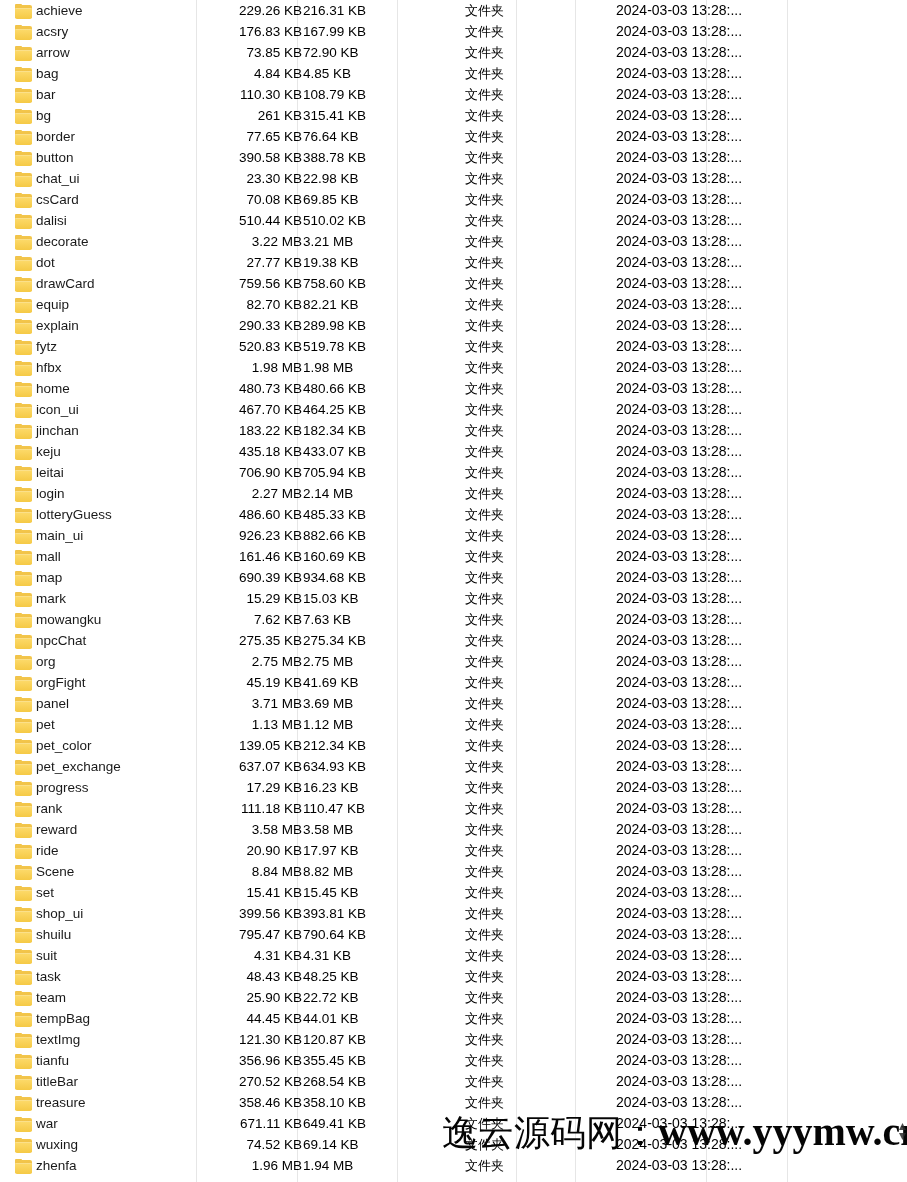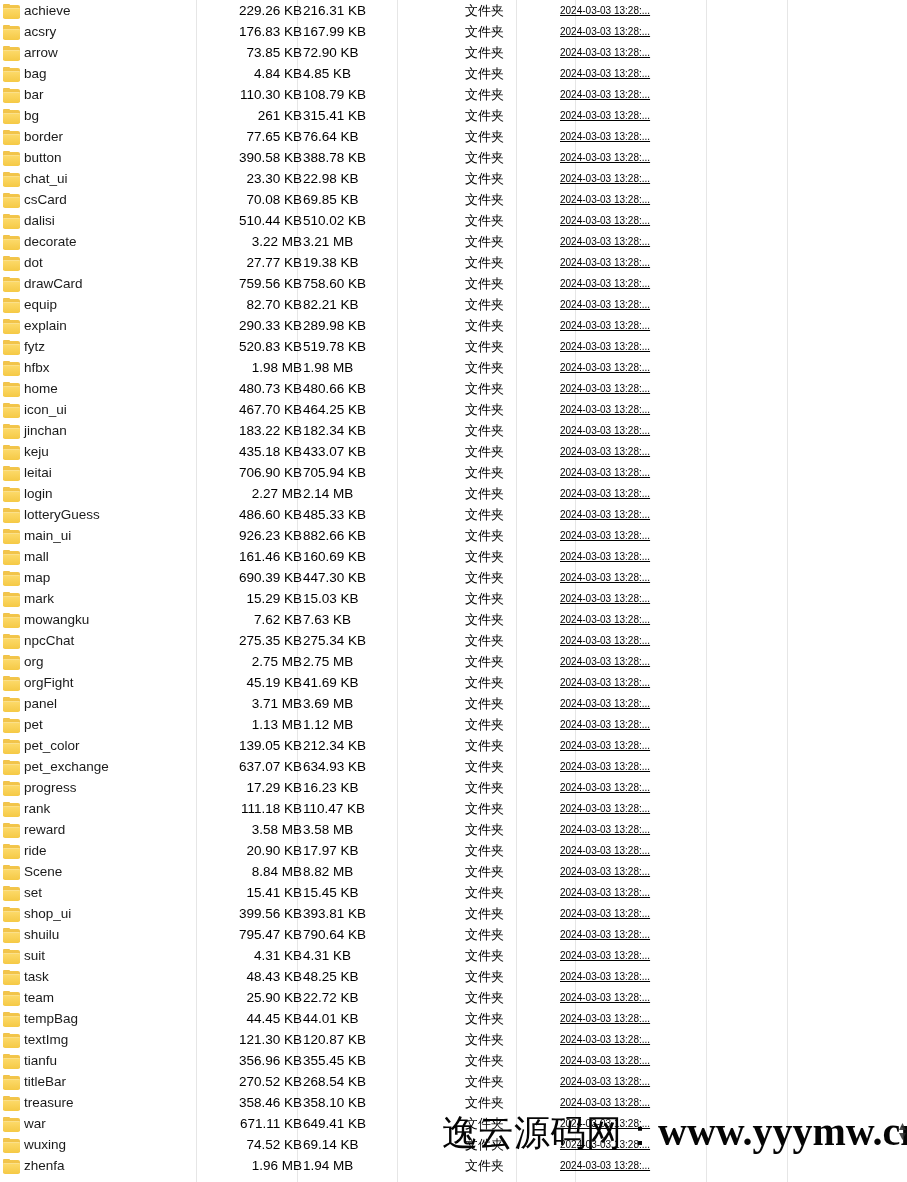--- a/index.html
+++ b/index.html
@@ -56,21 +56,21 @@
     font-size: 13.5px;
     color: #000000;
     overflow: hidden;
   }
 
   
   .c-name {
     left: 0;
     width: 190px;
     text-align: left;
-    padding-left: 0;
+    padding-left: 12px;
   }
   .c-name .nm {
     display: inline-block;
     vertical-align: top;
     color: #1a1a1a;
   }
 
   .folder-icon {
     display: inline-block;
     position: relative;
@@ -123,25 +123,24 @@
   }
   
   .c-type {
     left: 404px;
     width: 100px;
     text-align: right;
     font-size: 13px;
   }
   
   .c-date {
-    left: 560px;
+    left: 616px;
     width: 140px;
     text-align: left;
-    font-size: 10px;
-    text-decoration: underline;
+    font-size: 14px;
   }
 
   
   #watermark {
     position: absolute;
     left: 442px;
     top: 1110px;
     font-family: "Liberation Serif", "DejaVu Serif", serif;
     font-weight: bold;
     font-size: 37px;
@@ -371,21 +370,21 @@
       <div class="row">
         <div class="cell c-name"><span class="folder-icon"><span class="tab"></span><span class="back"></span><span class="front"></span></span><span class="nm">mall</span></div>
         <div class="cell c-size1">161.46 KB</div>
         <div class="cell c-size2">160.69 KB</div>
         <div class="cell c-type">文件夹</div>
         <div class="cell c-date">2024-03-03 13:28:...</div>
       </div>
       <div class="row">
         <div class="cell c-name"><span class="folder-icon"><span class="tab"></span><span class="back"></span><span class="front"></span></span><span class="nm">map</span></div>
         <div class="cell c-size1">690.39 KB</div>
-        <div class="cell c-size2">447.30 KB</div>
+        <div class="cell c-size2">934.68 KB</div>
         <div class="cell c-type">文件夹</div>
         <div class="cell c-date">2024-03-03 13:28:...</div>
       </div>
       <div class="row">
         <div class="cell c-name"><span class="folder-icon"><span class="tab"></span><span class="back"></span><span class="front"></span></span><span class="nm">mark</span></div>
         <div class="cell c-size1">15.29 KB</div>
         <div class="cell c-size2">15.03 KB</div>
         <div class="cell c-type">文件夹</div>
         <div class="cell c-date">2024-03-03 13:28:...</div>
       </div>

